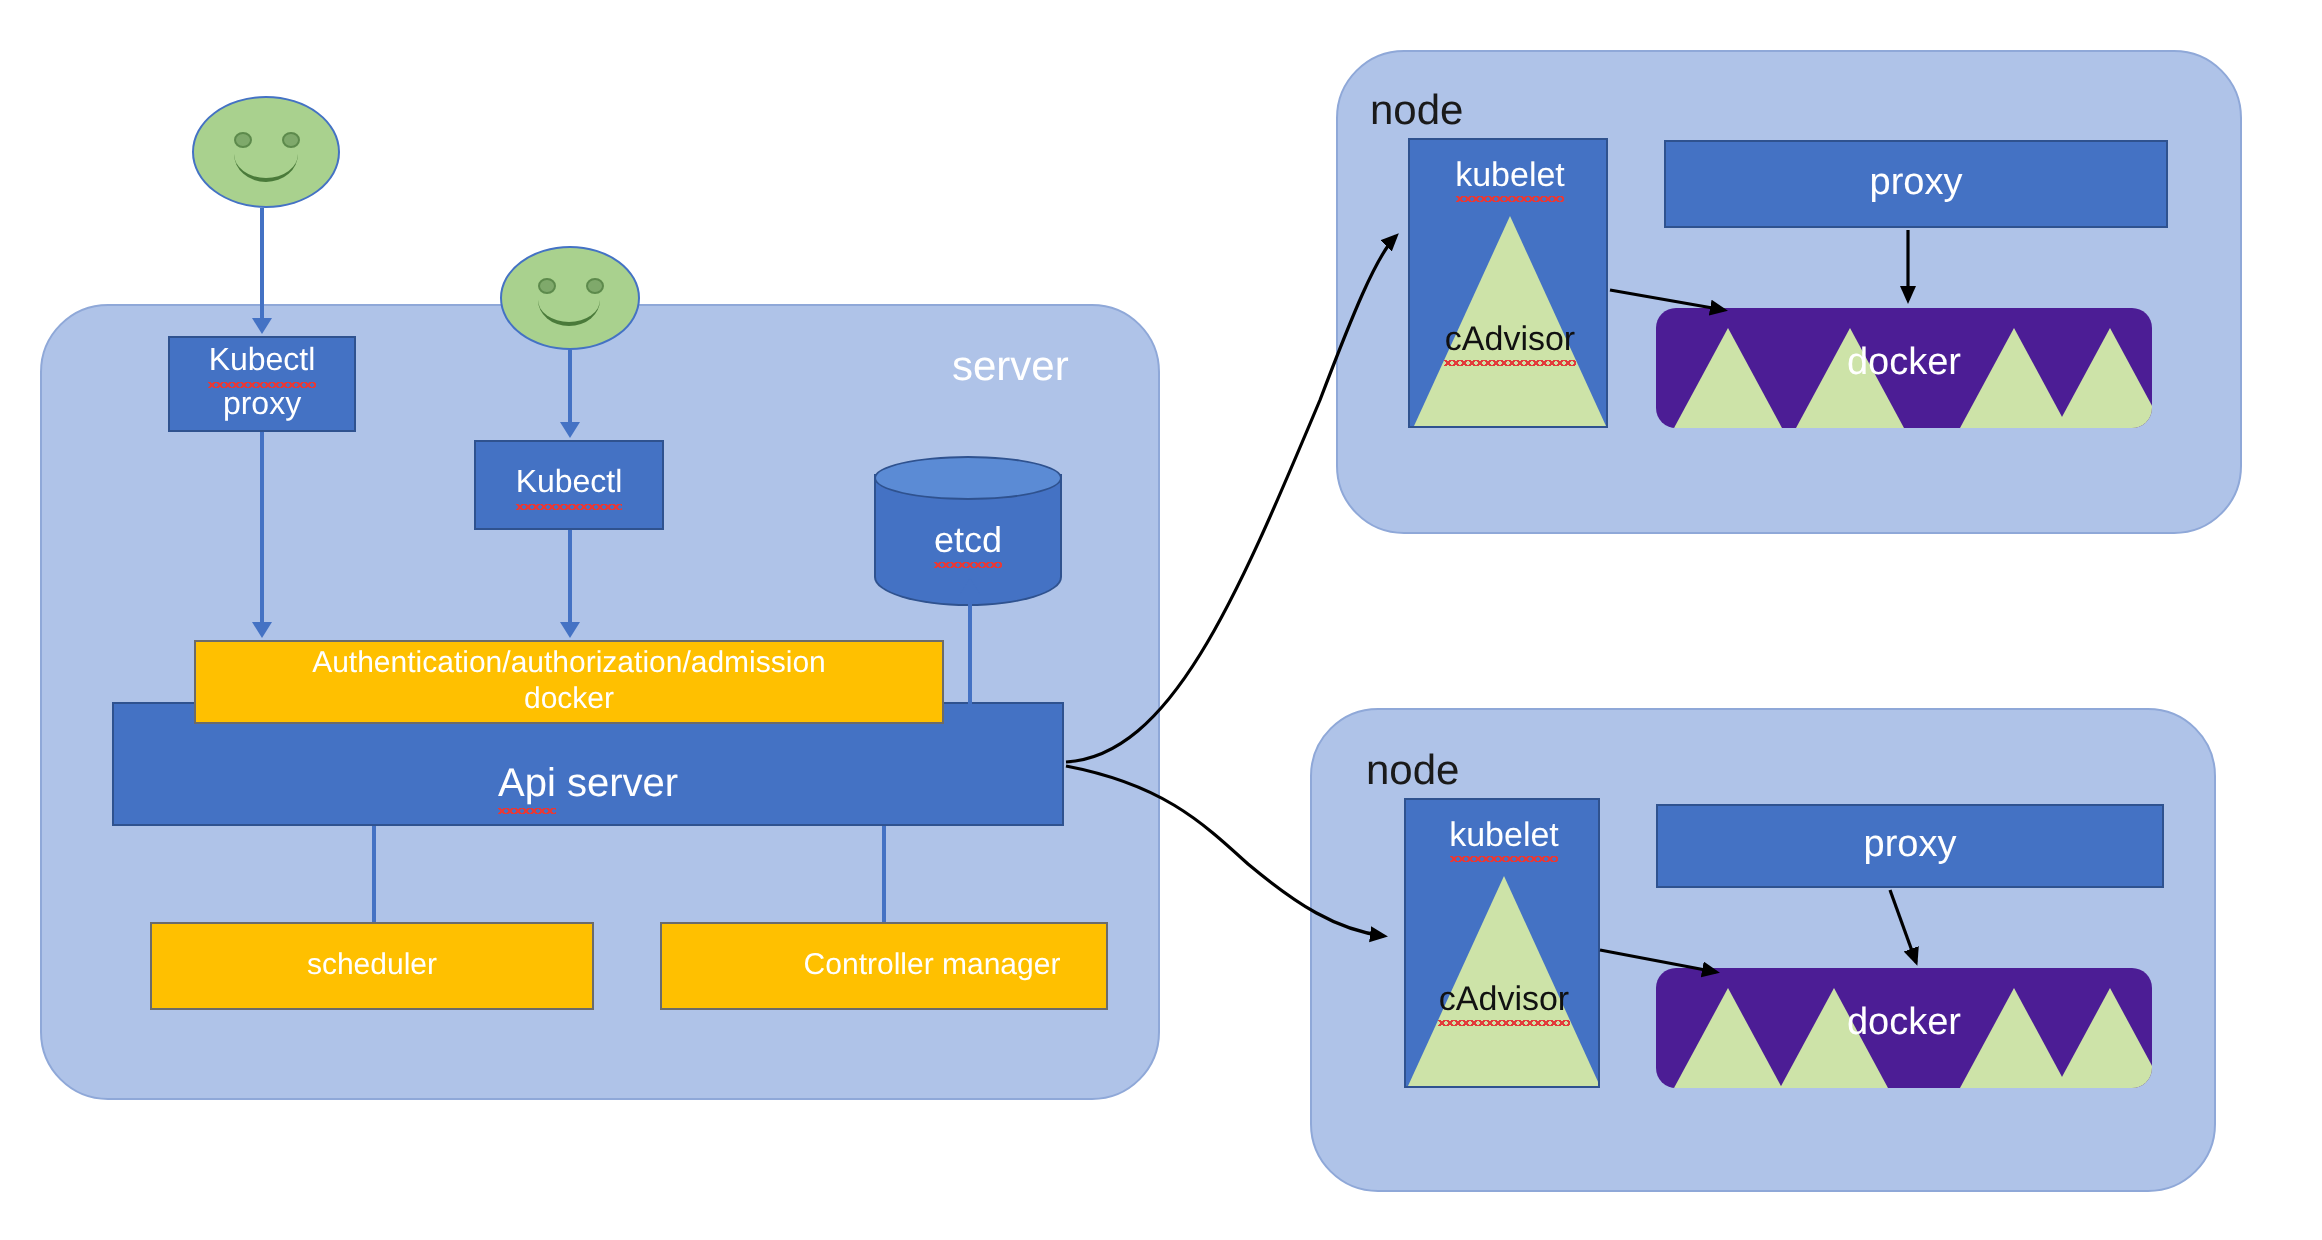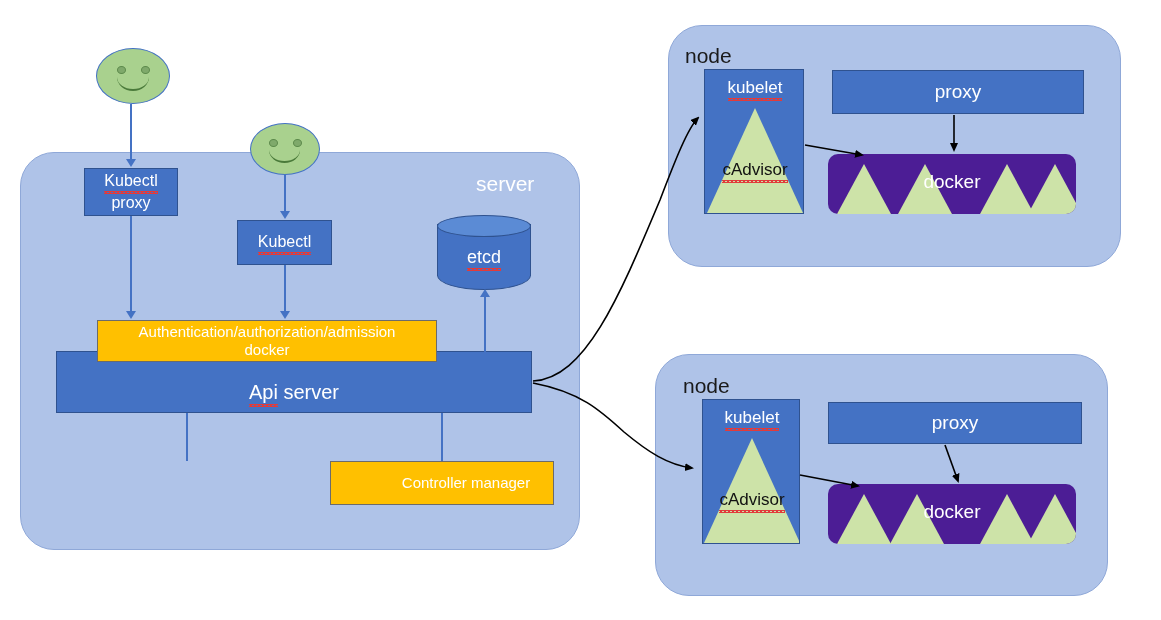--- a/index.html
+++ b/index.html
@@ -186,39 +186,42 @@
 
   <div class="blue-box" style="left:84px; top:168px; width:94px; height:48px; font-size:16px; flex-direction:column;">
     <span class="sq">Kubectl</span>
     <span style="margin-top:3px;">proxy</span>
   </div>
 
   <div class="blue-box" style="left:237px; top:220px; width:95px; height:45px; font-size:16px;">
     <span class="sq">Kubectl</span>
   </div>
 
-  <div style="position:absolute; left:437px; top:215px; width:94px; height:75px;">
+  <div style="position:absolute; left:437px; top:228px; width:94px; height:75px;">
     <div class="cyl-body" style="left:0px; top:9px; width:94px; height:66px;"></div>
     <div class="cyl-top" style="left:0px; top:0px; width:94px; height:22px;"></div>
     <div style="position:absolute; left:0; top:32px; width:94px; text-align:center; color:#ffffff; font-size:18px;">
       <span class="sq">etcd</span>
     </div>
   </div>
 
   <div class="blue-box" style="left:56px; top:351px; width:476px; height:62px; font-size:20px; align-items:flex-end; padding-bottom:8px;">
     <span>
       <span class="sq">Api</span><span> server</span>
     </span>
   </div>
 
-  <div class="orange-box" style="left:97px; top:320px; width:340px; height:42px; font-size:15px; flex-direction:column;">
+  <div class="orange-box" style="left:97px; top:320px; width:375px; height:42px; font-size:15px; flex-direction:column;">
     <span>Authentication/authorization/admission</span>
     <span>docker</span>
   </div>
 
+  <div class="orange-box" style="left:75px; top:461px; width:222px; height:44px; font-size:15px;">
+    <span>scheduler</span>
+  </div>
 
   <div class="orange-box" style="left:330px; top:461px; width:224px; height:44px; font-size:15px;padding-left:48px;">
     <span>Controller manager</span>
   </div>
 
   <div class="vline" style="left:130px; top:104px; height:56px;"></div>
   <div class="arrowhead-down" style="left:126px; top:159px;"></div>
 
   <div class="vline" style="left:130px; top:216px; height:96px;"></div>
   <div class="arrowhead-down" style="left:126px; top:311px;"></div>

